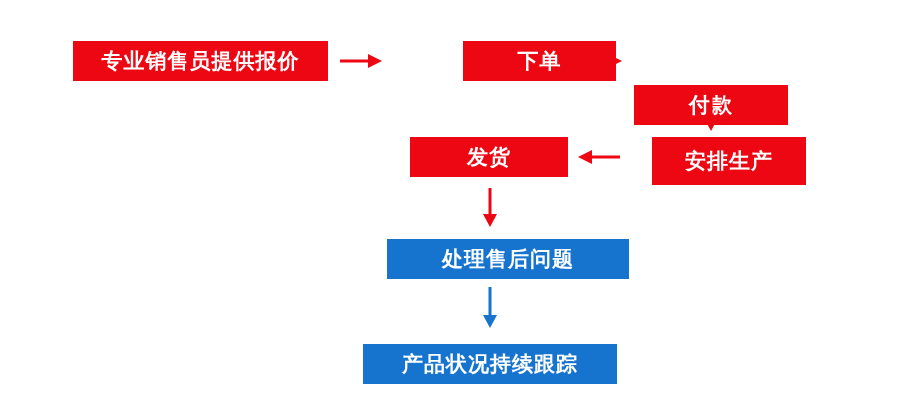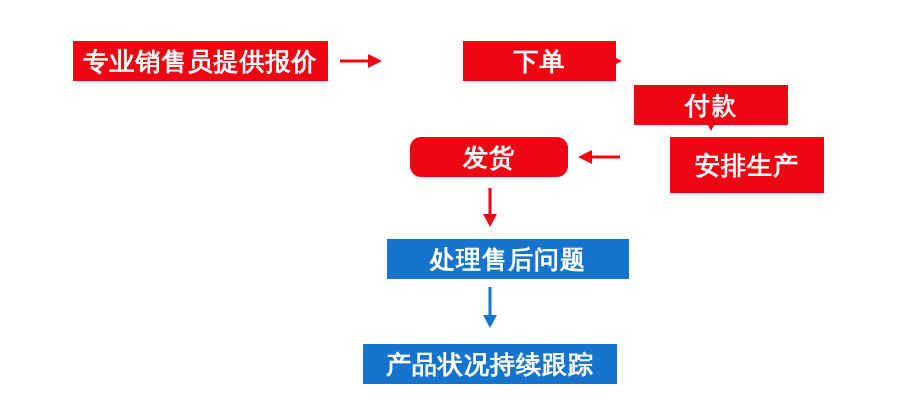--- a/index.html
+++ b/index.html
@@ -20,35 +20,35 @@
   }
 
   
   .node {
     position: absolute;
     display: flex;
     align-items: center;
     justify-content: center;
     color: #ffffff;
     font-weight: 700;
-    font-size: 25px;
+    font-size: 21px;
     letter-spacing: 1px;
     line-height: 1;
     white-space: nowrap;
     box-sizing: border-box;
     user-select: none;
   }
   .node.red  { background: #ec0713; }
   .node.blue { background: #1673ce; }
 
   .n-quote      { left: 73px;  top: 41px;  width: 255px; height: 40px; }
   .n-order      { left: 415px; top: 41px;  width: 153px; height: 40px; margin-left: 48px; }
   .n-payment    { left: 634px; top: 41px;  width: 154px; height: 40px; margin-top: 44px; }
-  .n-ship       { left: 410px; top: 137px; width: 158px; height: 40px; border-radius: 11px; }
-  .n-production { left: 670px; top: 137px; width: 154px; height: 56px; }
+  .n-ship       { left: 410px; top: 137px; width: 158px; height: 40px; }
+  .n-production { left: 652px; top: 137px; width: 154px; height: 48px; }
   .n-aftersales { left: 387px; top: 239px; width: 242px; height: 40px; }
   .n-tracking   { left: 363px; top: 344px; width: 254px; height: 40px; }
 
   
   .arrow {
     position: absolute;
   }
   .arrow svg { display: block; }
 
   .a-quote-order       { left: 336px; top: 51px;  }

